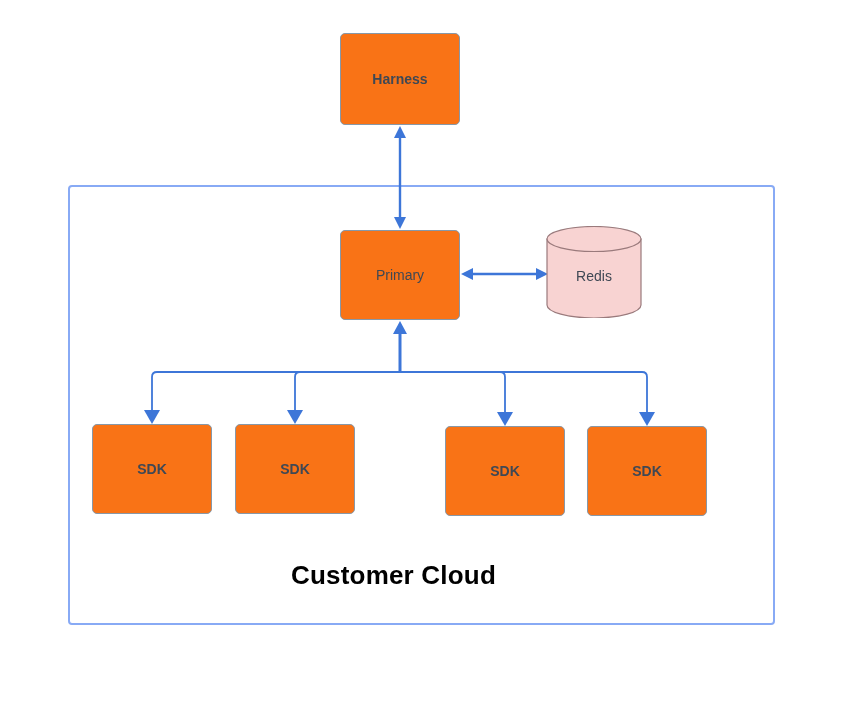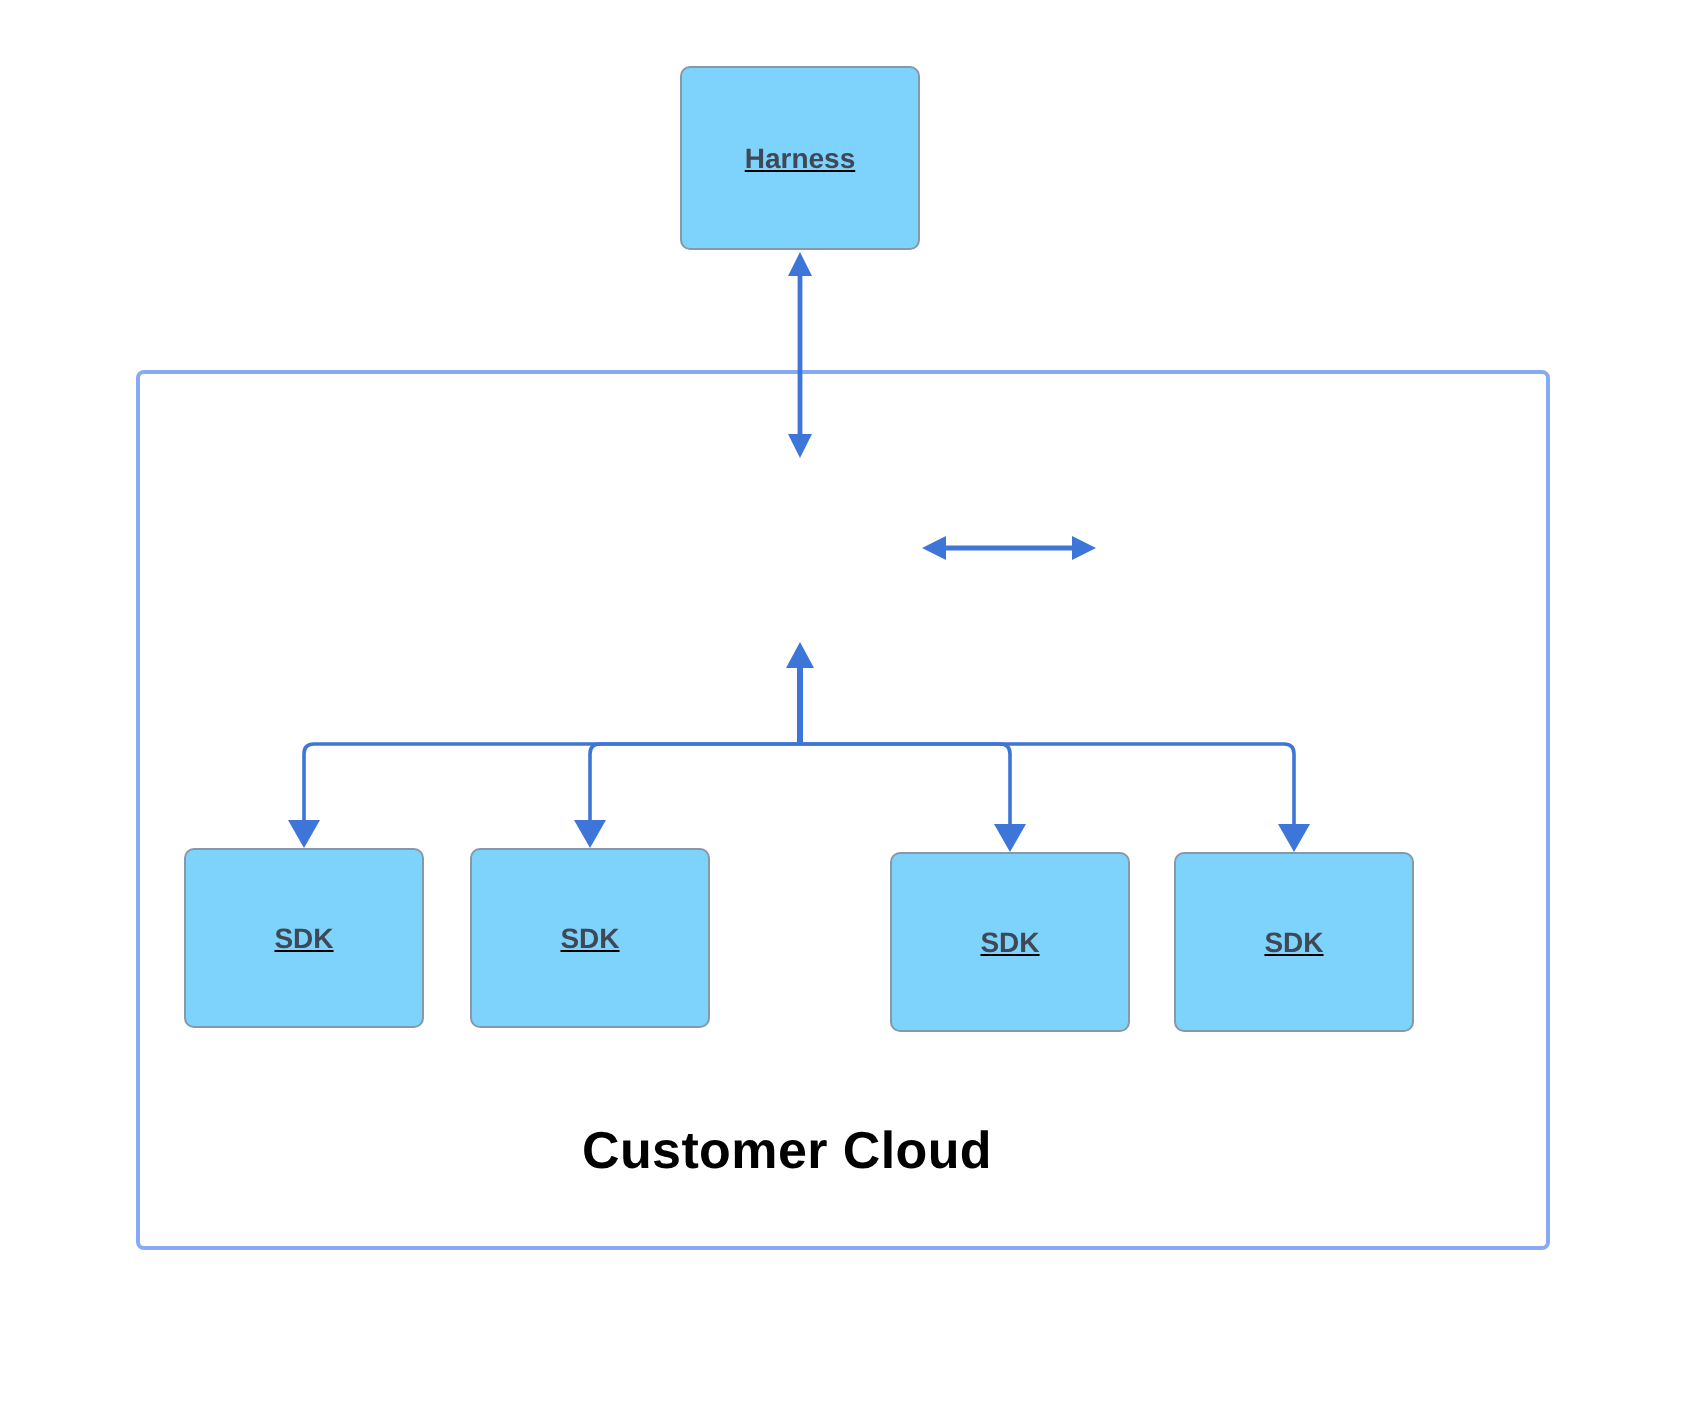--- a/index.html
+++ b/index.html
@@ -24,24 +24,23 @@
   }
   .node {
     position: absolute;
     box-sizing: border-box;
     display: flex;
     align-items: center;
     justify-content: center;
     border-radius: 5px;
   }
   .box-blue {
-    background: #7dd3fc;
+    background: #f97316;
     border: 1px solid #8798A8;
     box-shadow: 0 0 0 0 rgba(0,0,0,0);
-    text-decoration: underline;
   }
   .node-label {
     color: #3F4854;
     text-align: center;
     line-height: 1.15;
     white-space: nowrap;
     user-select: none;
   }
   .label-bold {
     font-weight: bold;
@@ -170,21 +169,33 @@
     <g>
       <path d="M 400 372 L 642 372 Q 647 372 647 377 L 647 417" fill="none" stroke="#3D76D8" stroke-width="1.8"></path>
       <path d="M 639 412 L 655 412 L 647 426 z" fill="#3D76D8"></path>
     </g>
   </svg>
 
   <div class="node box-blue" id="harness-node">
     <span class="node-label label-bold">Harness</span>
   </div>
 
-
+  <div class="node box-blue" id="primary-node">
+    <span class="node-label label-regular">Primary</span>
+  </div>
+
+  <div class="node" id="redis-node">
+    <svg width="96" height="92" viewBox="0 0 96 92" xmlns="http://www.w3.org/2000/svg" style="position:absolute;left:0;top:0;">
+      <path d="M 1 13 L 1 79 A 47 13 0 0 0 95 79 L 95 13 Z" fill="#F8D3D2" stroke="#9A7A7C" stroke-width="1.2"></path>
+      <ellipse cx="48" cy="13" rx="47" ry="12.5" fill="#F8D3D2" stroke="#9A7A7C" stroke-width="1.2"></ellipse>
+    </svg>
+    <span class="redis-label">
+      <span class="node-label label-regular">Redis</span>
+    </span>
+  </div>
 
   <div class="node box-blue" id="sdk-node-0">
     <span class="node-label label-bold">SDK</span>
   </div>
   <div class="node box-blue" id="sdk-node-1">
     <span class="node-label label-bold">SDK</span>
   </div>
   <div class="node box-blue" id="sdk-node-2">
     <span class="node-label label-bold">SDK</span>
   </div>

